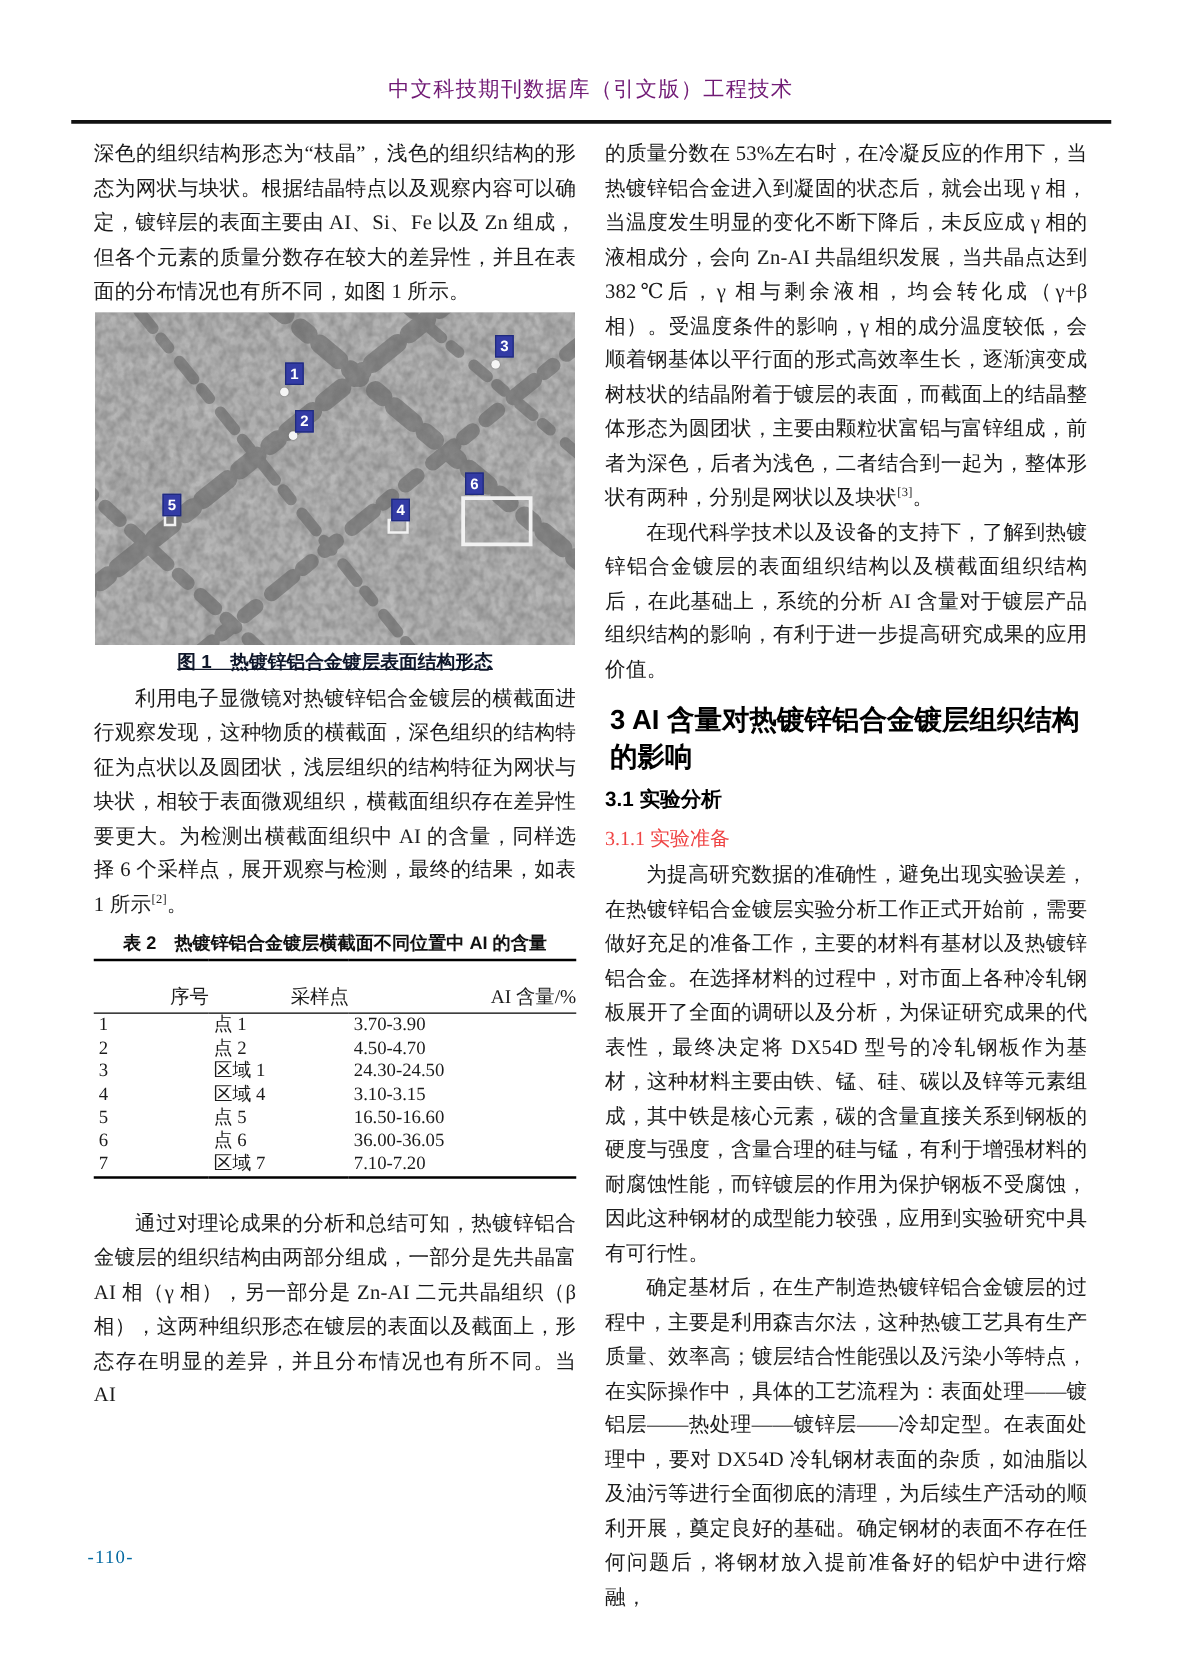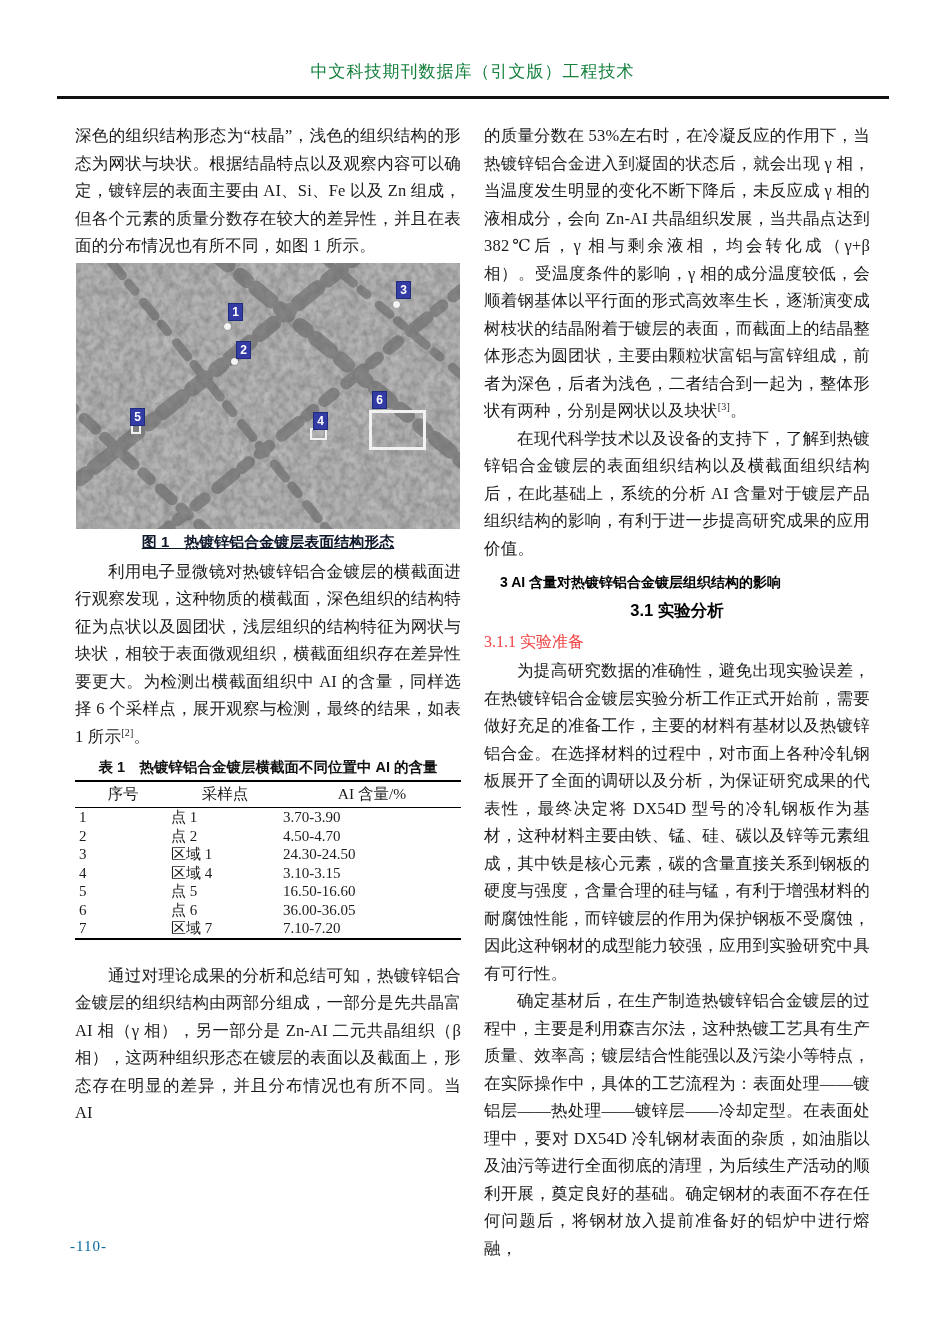--- a/index.html
+++ b/index.html
@@ -3,26 +3,26 @@
 <meta charset="utf-8">
 <style>
   html,body{margin:0;padding:0;background:#ffffff;}
   .page{
     position:relative;width:945px;height:1336px;background:#ffffff;
     font-family:"Liberation Serif","DejaVu Serif",serif;color:#1b1b1b;
     overflow:hidden;
   }
   .journal-header{
     position:absolute;top:60px;left:0;width:945px;text-align:center;
-    font-size:17px;letter-spacing:1px;color:#15803d;
+    font-size:17px;letter-spacing:1px;color:#701a75;
   }
   .header-rule{
     position:absolute;top:96px;left:57px;width:832px;height:2.5px;background:#111;
   }
-  .col{position:absolute;top:122px;width:386px;}
+  .col{position:absolute;top:109px;width:386px;}
   .col-left{left:75px;}
   .col-right{left:484px;}
   .body-text{
     margin:0;font-size:16.5px;line-height:27.5px;text-align:justify;
     letter-spacing:0.2px;
   }
   .indent{text-indent:2em;}
   .body-text sup{font-size:10px;line-height:0;}
   
   .figure-wrap{position:relative;width:384px;height:266px;margin:3px 0 2px 1px;
@@ -49,33 +49,33 @@
   .table-title{
     margin:8px 0 3px;text-align:center;font-family:"Liberation Sans",sans-serif;
     font-weight:bold;font-size:14.5px;color:#111;
   }
   table.data-table{
     width:386px;border-collapse:collapse;table-layout:fixed;
     border-top:2.5px solid #000;border-bottom:2.5px solid #000;
     font-size:15px;
   }
   table.data-table th{
-    text-align:center;font-weight:normal;padding:2px 0 2px 4px;
+    text-align:right;font-weight:normal;padding:18px 0 2px 4px;
     border-bottom:1.5px solid #000;font-size:15.5px;
   }
   table.data-table td{padding:0 0 0 4px;line-height:18.5px;}
   .c1{width:92px;}.c2{width:112px;}.c3{width:182px;}
   
   .h-level1{
-    margin:12px 16px 8px;font-family:"Liberation Sans",sans-serif;font-weight:bold;
-    font-size:14px;color:#000;letter-spacing:0;
+    margin:12px 4px 8px;font-family:"Liberation Sans",sans-serif;font-weight:bold;
+    font-size:22px;color:#000;letter-spacing:0;
   }
   .h-level2{
     margin:6px 0 10px;font-family:"Liberation Sans",sans-serif;font-weight:bold;
-    font-size:16.5px;color:#000;text-align:center;
+    font-size:16.5px;color:#000;
   }
   .h-level3{
     margin:4px 0 4px;font-size:16px;font-weight:normal;color:#ef4444;
   }
   .page-number{
     position:absolute;left:70px;top:1238px;font-size:15px;color:#0369a1;
     letter-spacing:1px;
   }
 </style>
 </head>
@@ -127,21 +127,21 @@
         <div class="marker-rect" style="left: 55px; top: 161px; width: 10px; height: 10px; border-width: 2px;"></div>
         <div class="marker-label" style="left: 296px; top: 128px;">6</div>
         <div class="marker-rect" style="left: 293px; top: 147px; width: 57px; height: 40px; border-width: 3px;"></div>
       </div>
 
     <div class="figure-caption">图 1　热镀锌铝合金镀层表面结构形态</div>
 
 
     <p class="body-text indent"><span>利用电子显微镜对热镀锌铝合金镀层的横截面进行观察发现，这种物质的横截面，深色组织的结构特征为点状以及圆团状，浅层组织的结构特征为网状与块状，相较于表面微观组织，横截面组织存在差异性要更大。为检测出横截面组织中 AI 的含量，同样选择 6 个采样点，展开观察与检测，最终的结果，如表 1 所示</span><sup>[2]</sup><span>。</span></p>
 
-    <div class="table-title">表 1　热镀锌铝合金镀层横截面不同位置中 AI 的含量</div>
+    <div class="table-title">表 2　热镀锌铝合金镀层横截面不同位置中 AI 的含量</div>
 
     <table class="data-table">
       <colgroup>
           <col class="c1">
           <col class="c2">
           <col class="c3">
         </colgroup>
       <thead>
         <tr>
             <th>序号</th>

